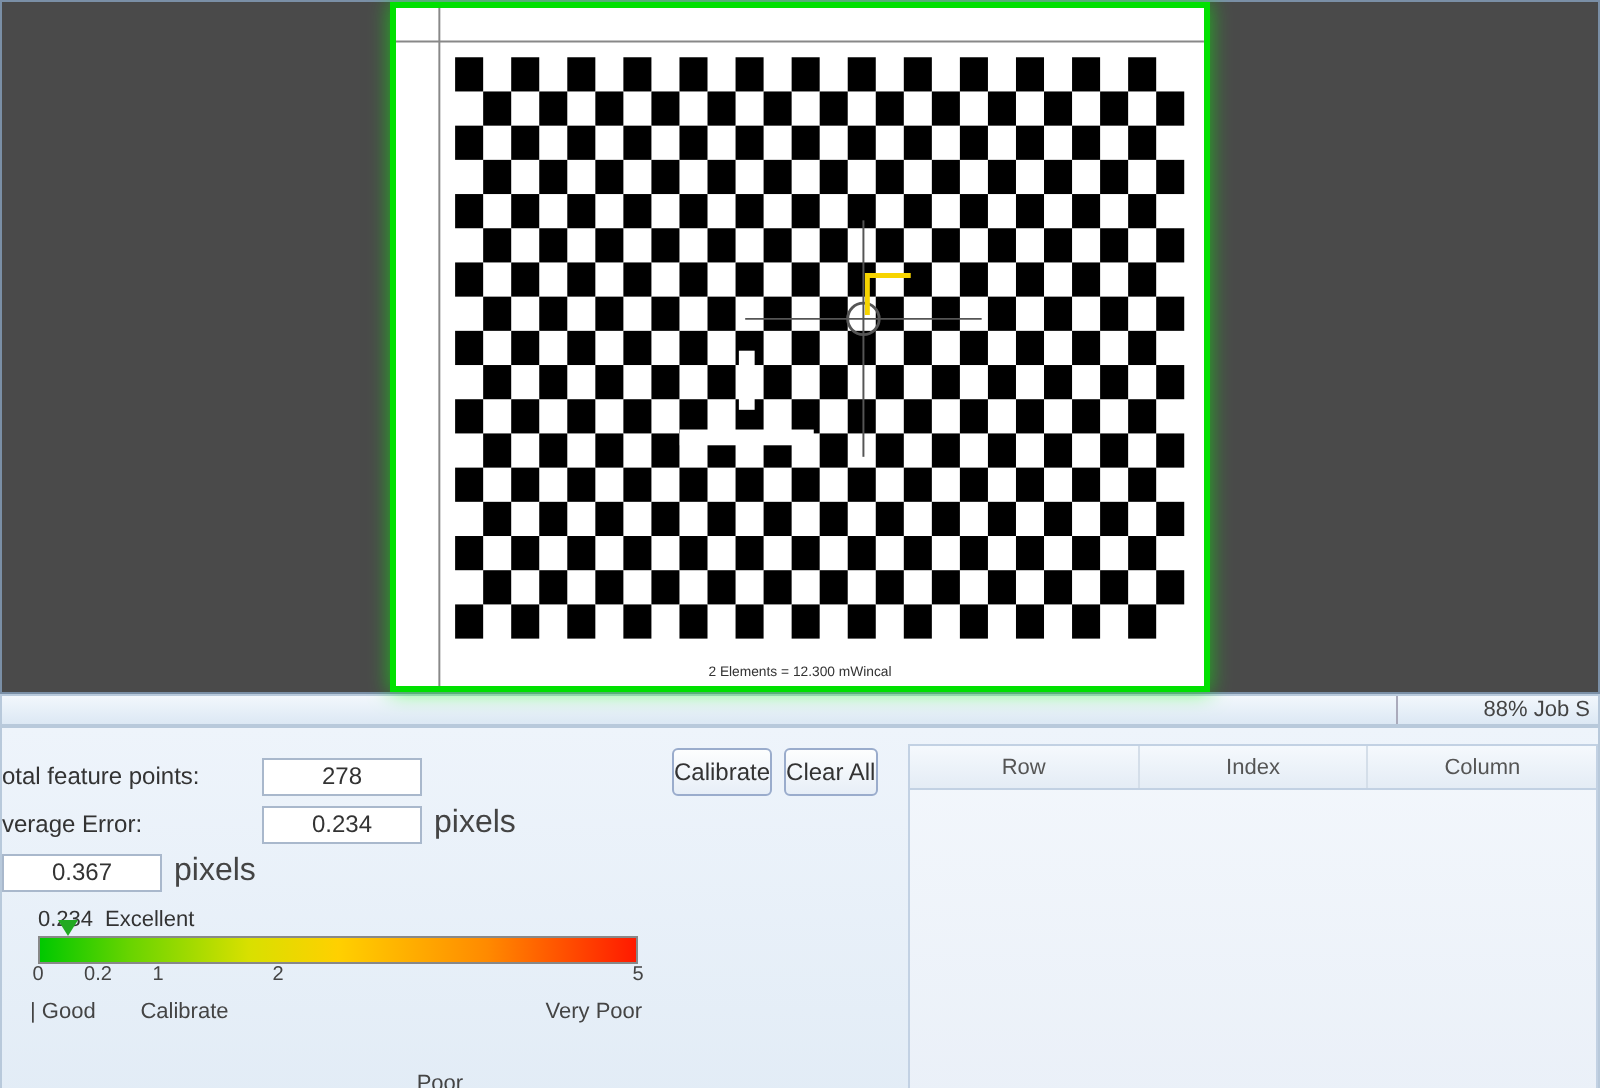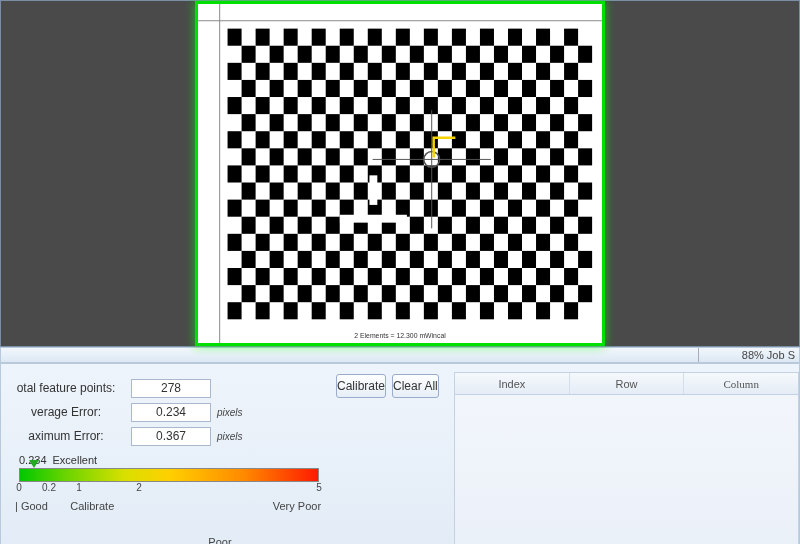--- a/index.html
+++ b/index.html
@@ -6,37 +6,37 @@
   html, body { margin:0; padding:0; width:800px; height:544px; font-family: "Segoe UI", Tahoma, Arial, sans-serif; font-size:12px; color:#333; background:#e8f0f7; overflow:hidden; }
   .root { width:800px; height:544px; display:flex; flex-direction:column; }
   .viewer { height:370px; background:#4a4a4a; border:1px solid #7a8fa6; display:flex; align-items:center; justify-content:center; position:relative; }
   .target { width:410px; height:345px; background:#fff; border:3px solid #00e000; box-shadow:0 0 10px rgba(0,255,0,.6); position:relative; overflow:hidden; }
   .target svg { position:absolute; inset:0; }
   .status-strip { height:22px; background:linear-gradient(#f2f7fc,#dce8f4); border:1px solid #b8c9db; display:flex; align-items:center; justify-content:flex-end; padding:0 4px; font-size:11px; color:#444;gap:37px; }
   .status-strip .divmk { height:14px; border-left:1px solid #aab; margin:0 6px; }
   .panel { flex:1; background:linear-gradient(#eef4fb,#e2ecf6); border:1px solid #b8c9db; padding:8px 0 0 0; display:flex; }
   .left-col { width:335px; padding:4px 8px 4px 0; }
   .row { display:flex; align-items:center; height:24px; }
-  .lbl { width:130px; text-align:center; color:#333; }
+  .lbl { width:130px; text-align:left; color:#333; }
   .valbox { width:80px; height:19px; border:1px solid #a9b8cc; background:#fff; text-align:center; line-height:17px; margin-right:6px; font-size:12px; }
-  .unit { color:#444; font-size:10px;font-style:italic; }
+  .unit { color:#444; font-size:16px; }
   .score-line { margin:6px 0 2px 18px; color:#333; font-size:11px; display:flex; align-items:center; gap:6px;}
   .gradient-wrap { margin:0 10px 0 18px; }
   .gradient-bar { height:14px; width:300px; background:linear-gradient(90deg,#00c800 0%, #68d400 15%, #d8e000 35%, #ffd000 50%, #ff8a00 75%, #ff1a00 100%); border:1px solid #888; position:relative; }
   .tick-row { position:relative; width:300px; height:14px; font-size:10px; color:#444; }
   .tick { position:absolute; top:0; transform:translateX(-50%); }
   .marker { position:absolute; top:-9px; width:0;height:0;border-left:5px solid transparent;border-right:5px solid transparent;border-top:8px solid #2a2; }
   .cat-row { margin:4px 0 0 14px; font-size:11px; color:#444; display:flex; gap:0; }
   .cat-row span { display:inline-block; }
   .btn-col { width:110px; padding-top:2px; display:flex; flex-direction:row; gap:6px; }
   .btn { height:24px; border:1px solid #9aaccc; border-radius:3px; background:linear-gradient(#fdfefe,#e7eef7); text-align:center; line-height:22px; font-size:12px; color:#333; cursor:pointer; }
   .right-col { flex:1; margin-left:8px; border:1px solid #c2d1e3; background:linear-gradient(#f3f7fc,#eaf0f8); display:flex; flex-direction:column; }
   .grid-head { display:flex; height:22px; background:linear-gradient(#f5f9fd,#e4ecf5); border-bottom:1px solid #c2d1e3; font-size:11px; color:#555; }
   .grid-head div { flex:1; text-align:center; line-height:22px; border-right:1px solid #d4dee9; }
-  .grid-head div:last-child { border-right:none;font-family:Liberation Serif, serif; }
+  .grid-head div:last-child { border-right:none; }
 </style>
 </head>
 <body>
 
 <div class="root">
   <div class="viewer">
     <div class="target">
       <svg id="target-svg" viewBox="0 0 410 345" preserveAspectRatio="none">
           <line x1="22" y1="0" x2="22" y2="345" stroke="#888" stroke-width="1"></line>
           <line x1="0" y1="17" x2="410" y2="17" stroke="#888" stroke-width="1"></line>
@@ -283,21 +283,20 @@
       <div class="row">
         <div class="lbl">otal feature points:</div>
         <div class="valbox">278</div>
       </div>
       <div class="row">
         <div class="lbl">verage Error:</div>
         <div class="valbox">0.234</div>
         <div class="unit">pixels</div>
       </div>
       <div class="row">
-        <div class="lbl">aximum Error:</div>
         <div class="valbox">0.367</div>
         <div class="unit">pixels</div>
       </div>
 
       <div class="score-line">
         <span>0.234</span>
         <span>Excellent</span>
       </div>
       <div class="gradient-wrap">
         <div class="gradient-bar">
@@ -319,20 +318,20 @@
         </div>
     </div>
 
     <div class="btn-col">
       <div class="btn">Calibrate</div>
       <div class="btn">Clear All</div>
     </div>
 
     <div class="right-col">
       <div class="grid-head" id="grid-head">
+          <div>Row</div>
           <div>Index</div>
-          <div>Row</div>
           <div>Column</div>
         </div>
     </div>
 
   </div>
 </div>
 
 </body></html>

